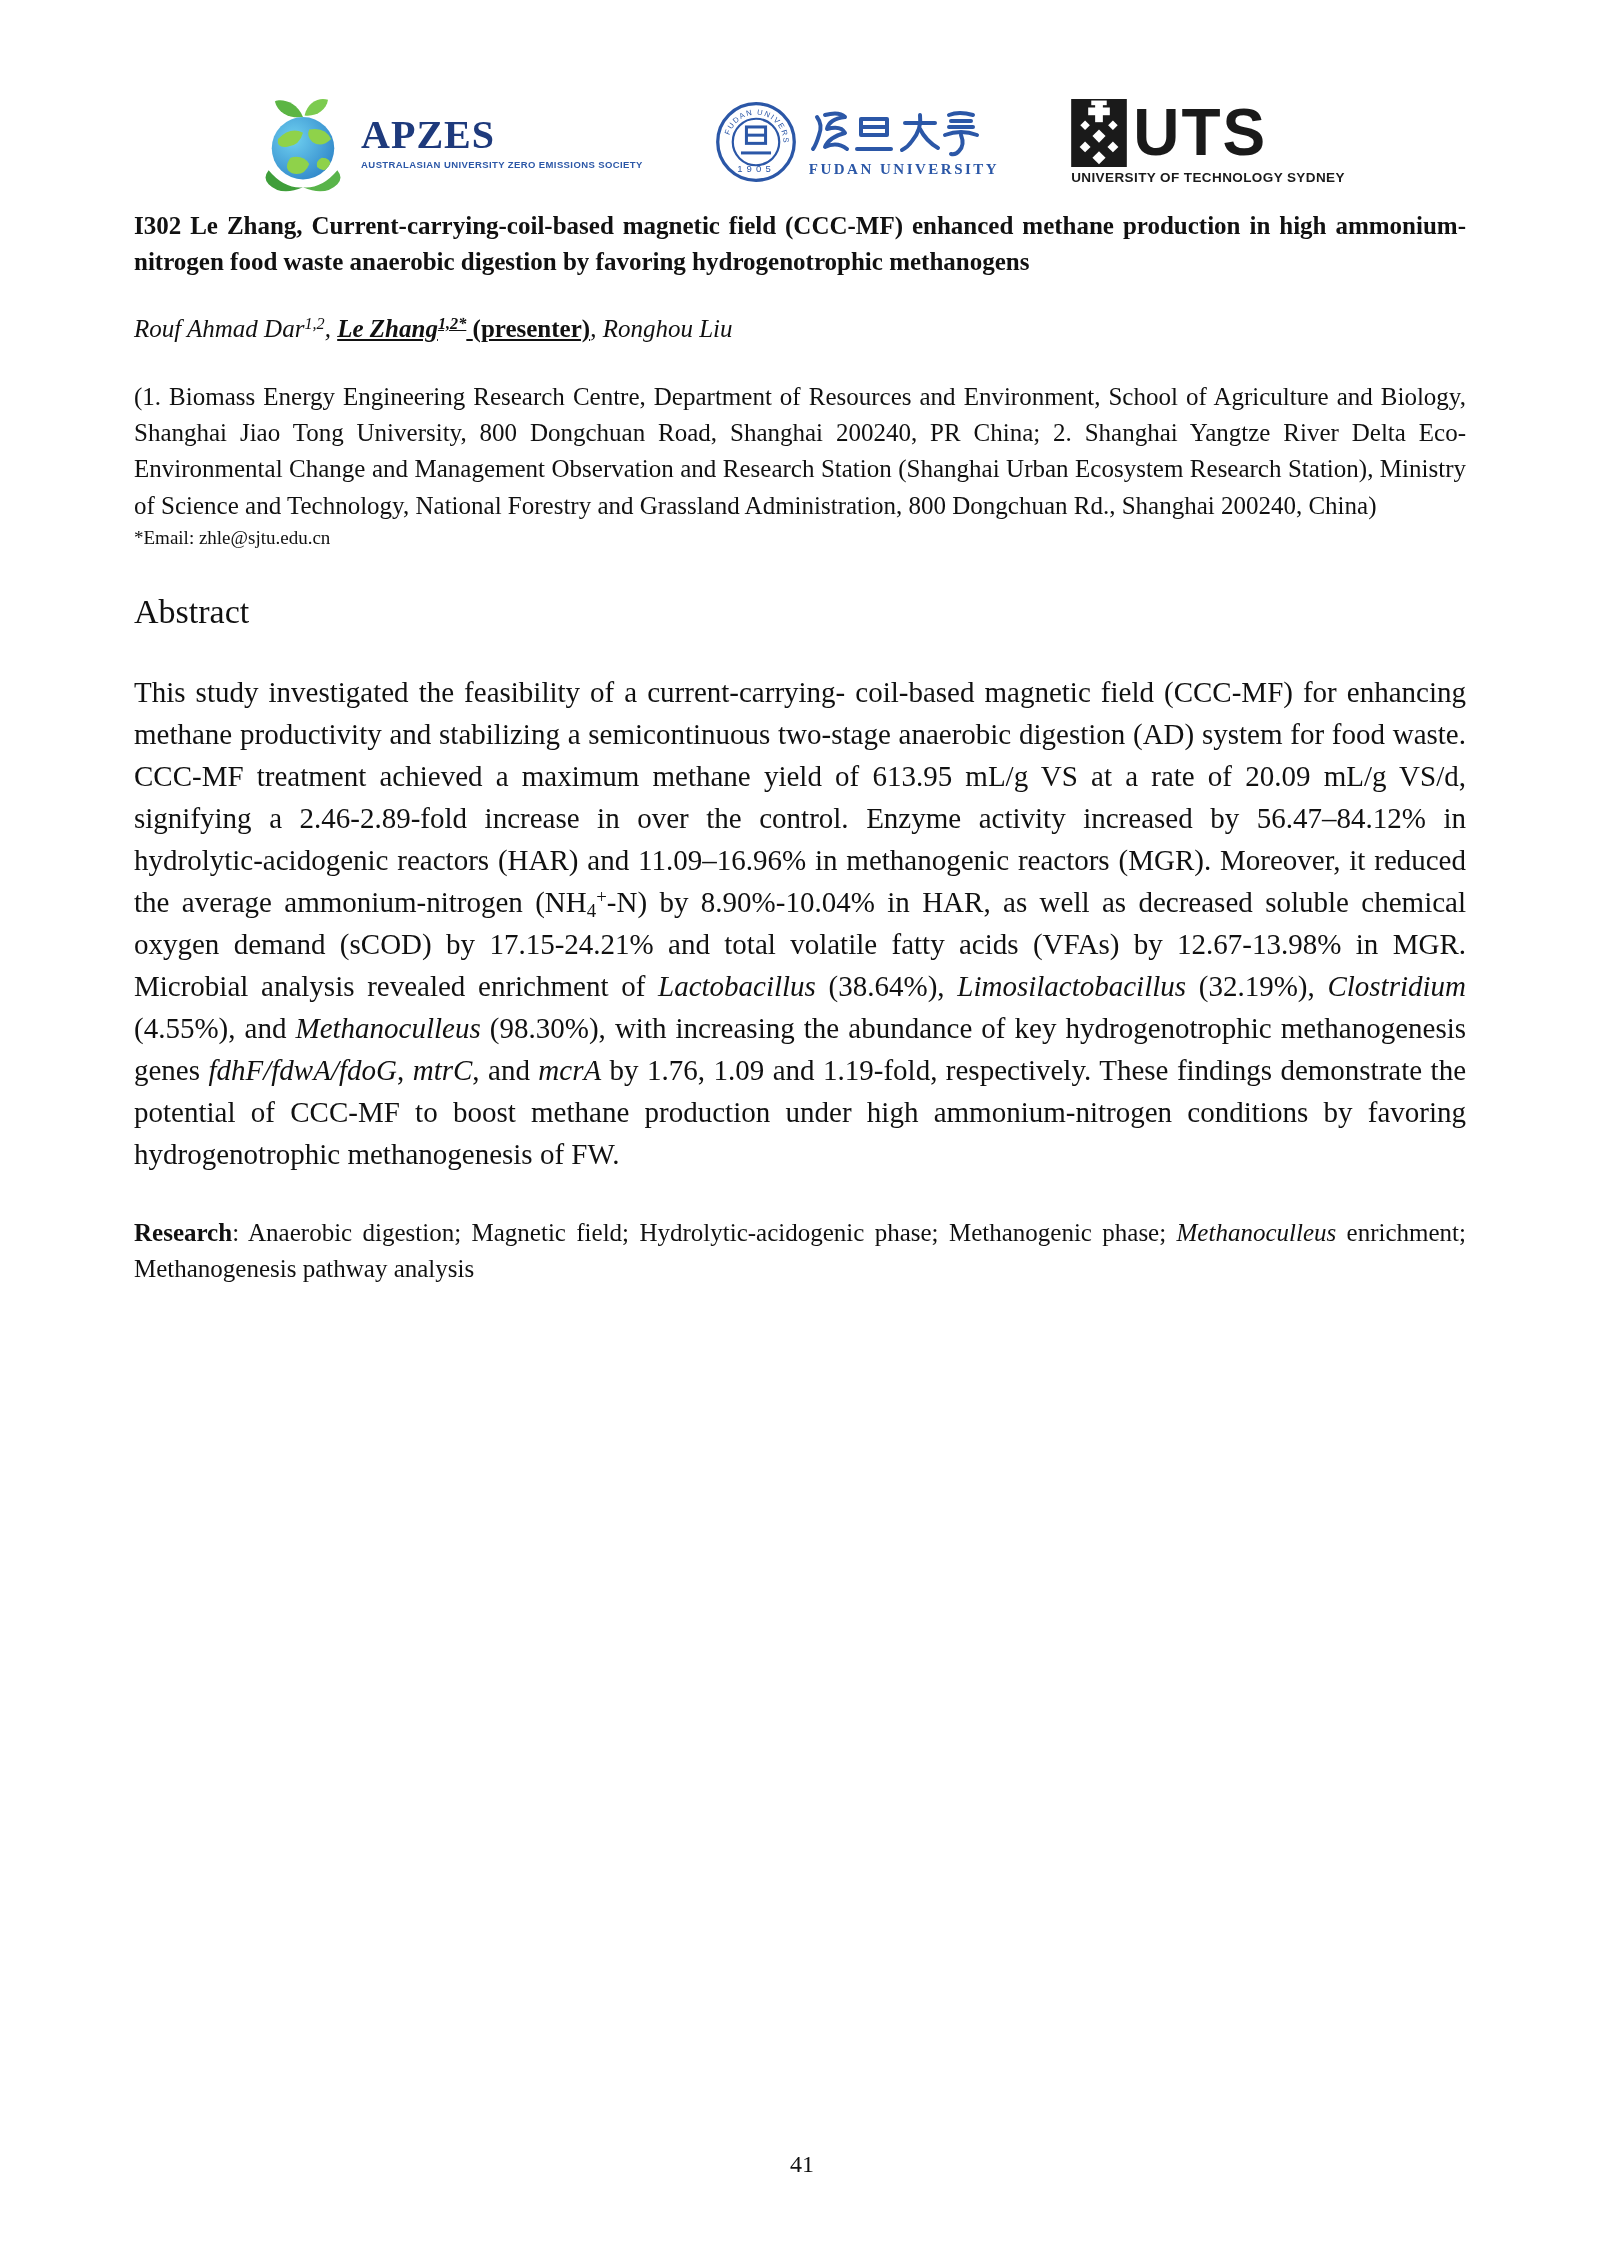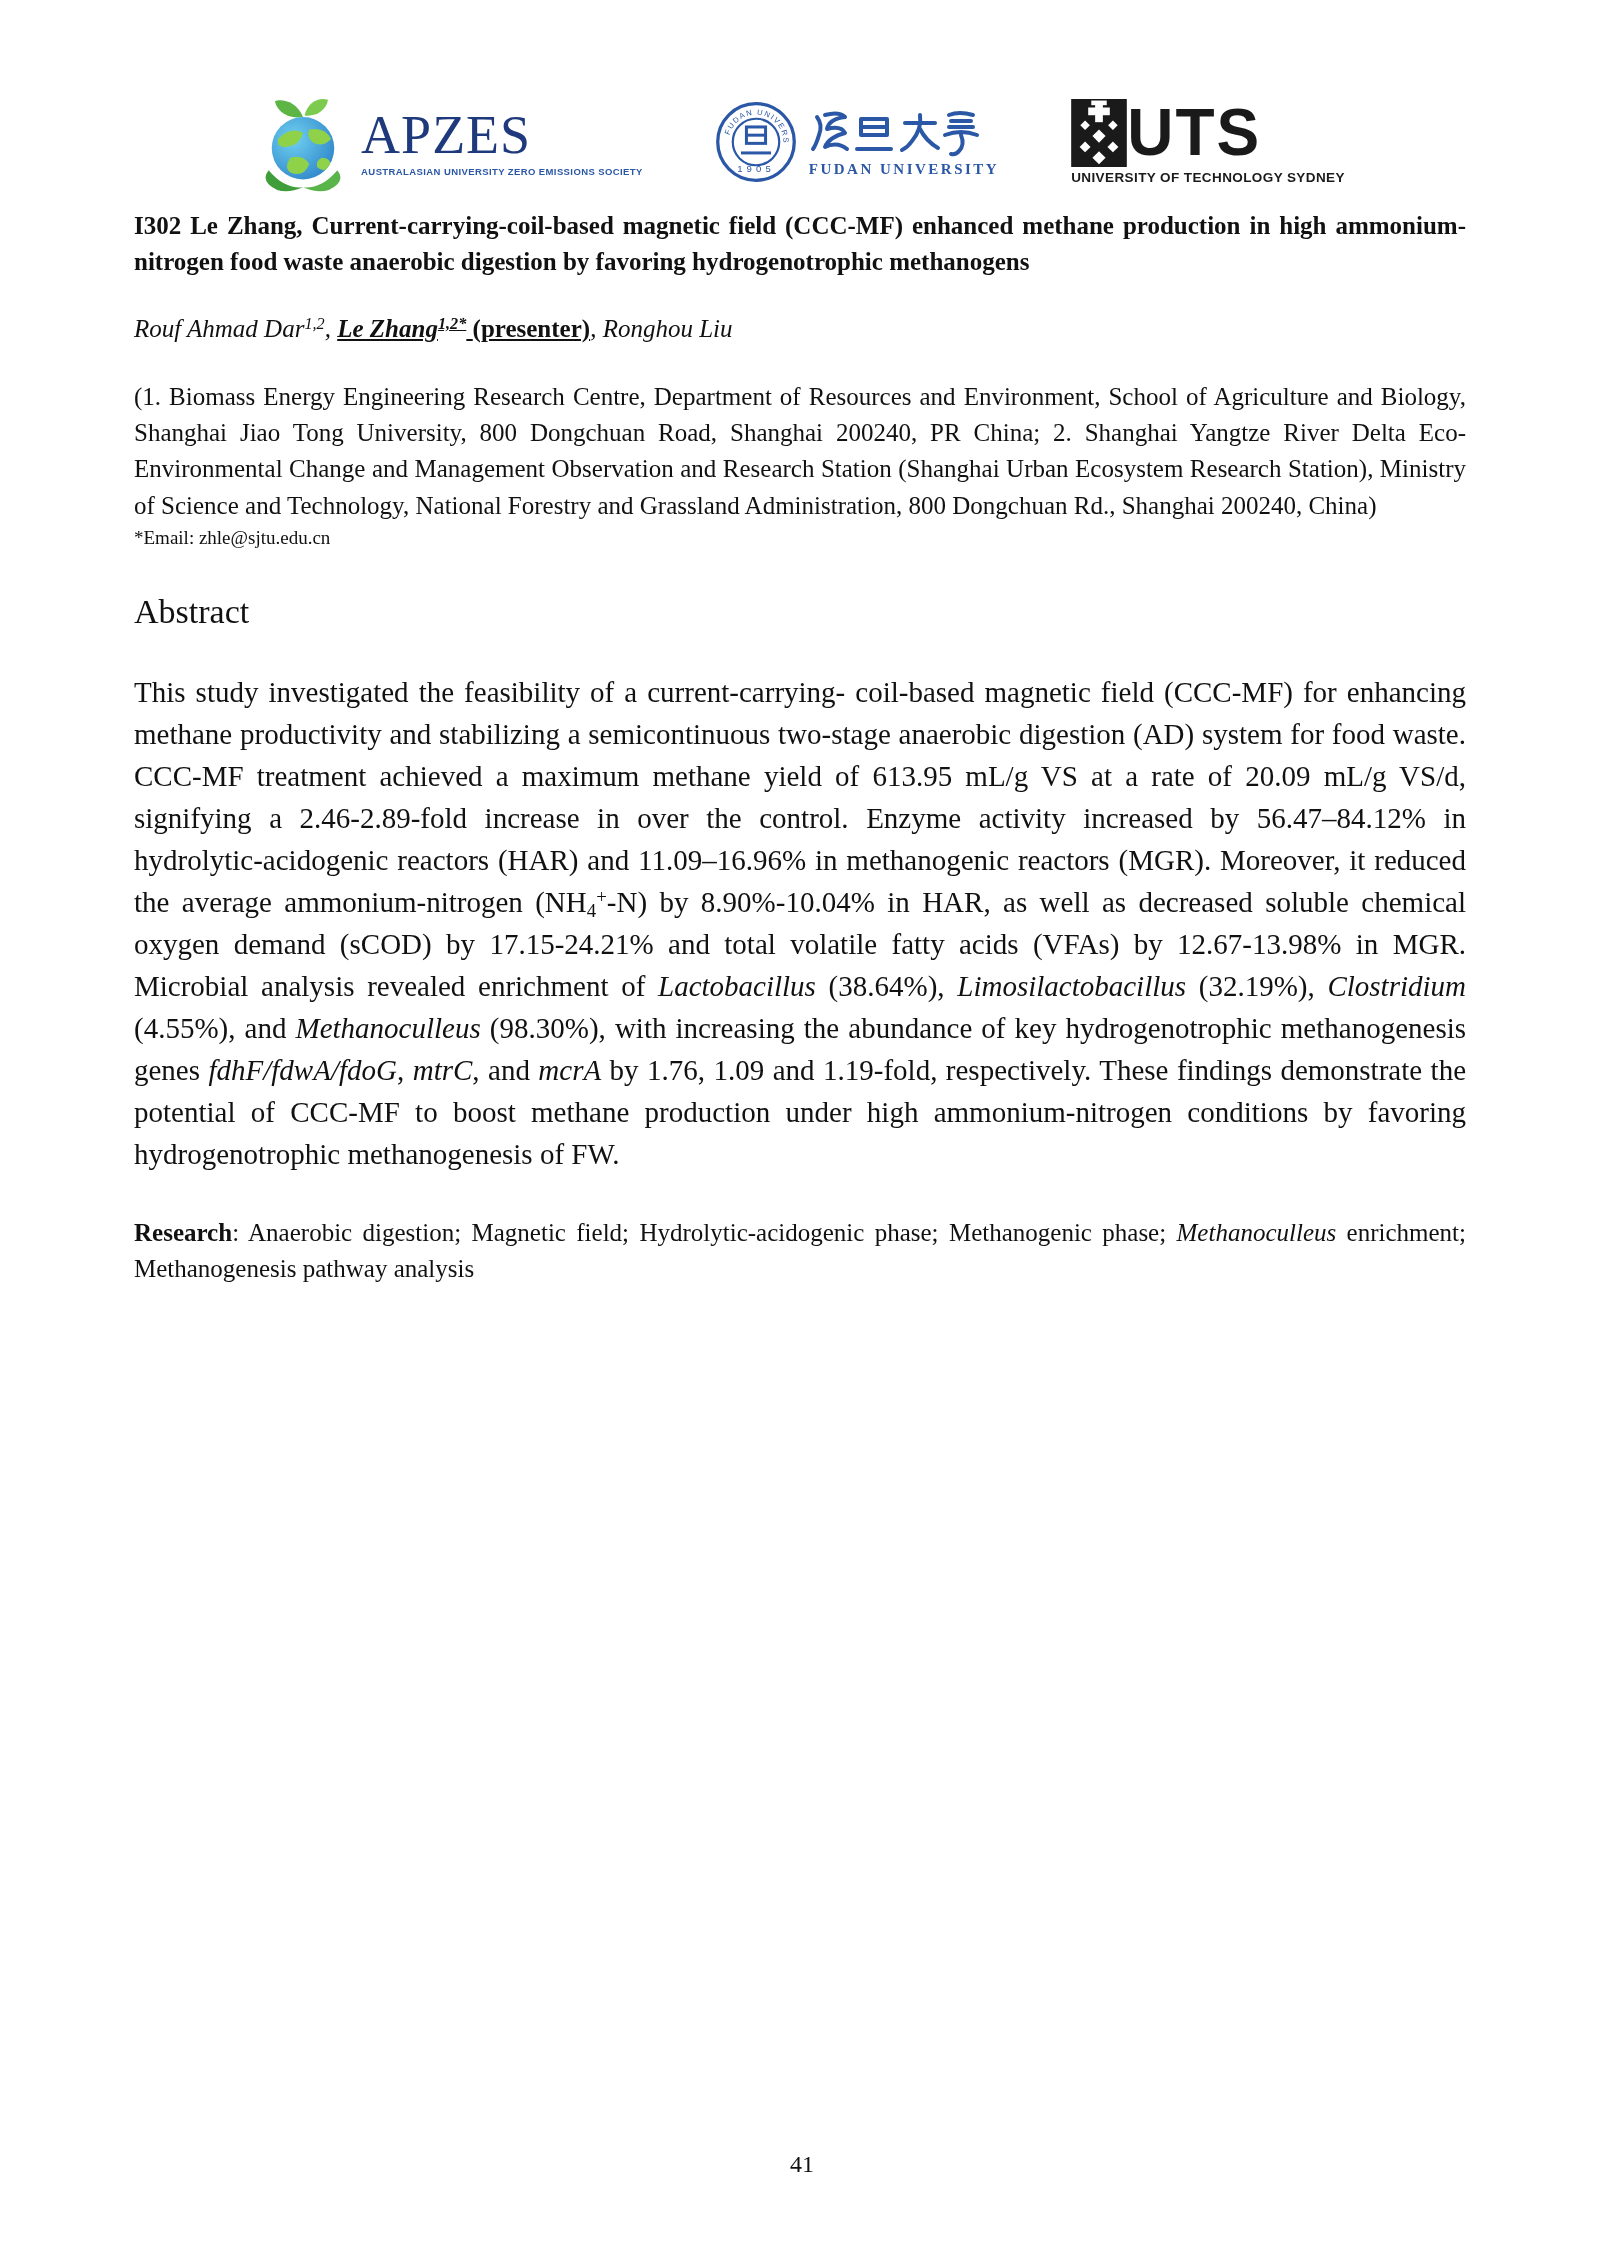--- a/index.html
+++ b/index.html
@@ -17,38 +17,38 @@
   
   .logos{
     display:flex;justify-content:center;align-items:center;
     gap:72px;height:100px;margin-bottom:16px;
   }
   .logo{display:flex;align-items:center;}
   
   .apzes{gap:10px;}
   .apzes-textcol{display:flex;flex-direction:column;}
   .apzes-acronym{
-    font-family:"Liberation Serif",serif;font-weight:normal;
-    font-size:54px;line-height:1;color:var(--apzes_navy,#1e3a7c);
+    font-family:"Liberation Serif",serif;font-weight:bold;
+    font-size:40px;line-height:1;color:var(--apzes_navy,#1e3a7c);
     letter-spacing:1px;
   }
   .apzes-tagline{
     font-family:"Liberation Sans",sans-serif;font-size:9.5px;font-weight:bold;
     color:var(--fudan_blue,#2b57a7);letter-spacing:.4px;margin-top:4px;white-space:nowrap;
   }
   
   .fudan{gap:12px;}
   .fudan-textcol{display:flex;flex-direction:column;align-items:flex-start;}
   .fudan-latin{
     font-family:"Liberation Serif",serif;font-weight:bold;
     font-size:15px;color:var(--fudan_blue,#2b57a7);letter-spacing:2.5px;margin-top:2px;
   }
   
   .uts{flex-direction:column;align-items:flex-start;}
-  .uts-top{display:flex;align-items:center;gap:0;}
+  .uts-top{display:flex;align-items:center;gap:6px;}
   .uts-acronym{
     font-family:"Liberation Sans",sans-serif;font-weight:900;
     font-size:64px;line-height:.9;color:var(--uts_black,#1a1a1a);
     letter-spacing:2px;transform:scaleY(1.05);
   }
   .uts-name{
     font-family:"Liberation Sans",sans-serif;font-weight:bold;
     font-size:13.5px;color:var(--uts_black,#1a1a1a);letter-spacing:.4px;margin-top:3px;
   }
   

